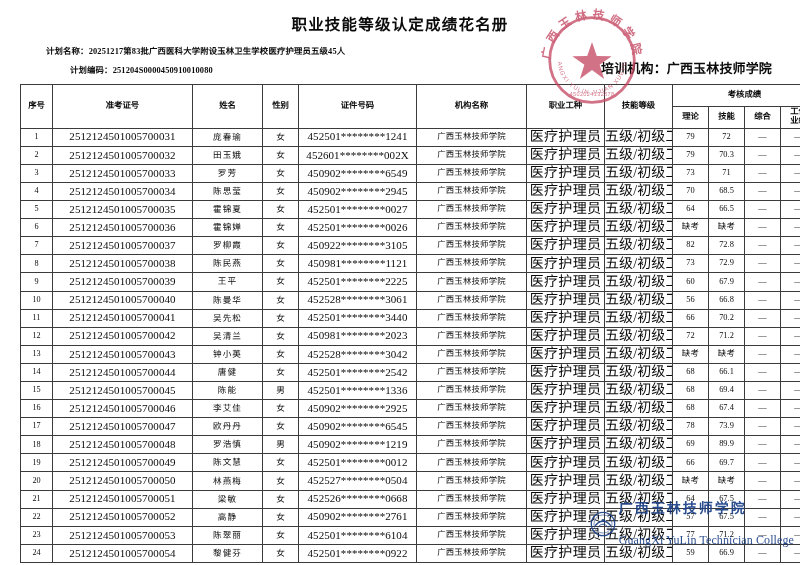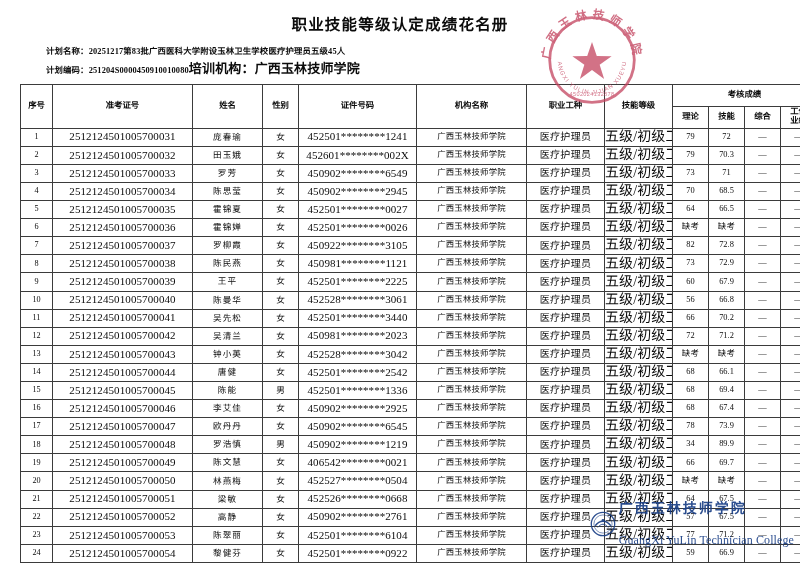--- a/index.html
+++ b/index.html
@@ -47,22 +47,23 @@
   }
   .meta-line {
     font-size: 8.4px;
     font-weight: bold;
     line-height: 1.45;
     letter-spacing: 0.15px;
     white-space: nowrap;
   }
   .meta-row {
     display: flex;
-    justify-content: flex-start;
+    justify-content: space-between;
     align-items: flex-end;
+    margin-left: 24px;
   }
   .meta-right {
     font-size: 13px;
     font-weight: bold;
     letter-spacing: 0.15px;
     white-space: nowrap;
     padding-right: 2px;
   }
 
   
@@ -109,21 +110,21 @@
   thead .hd-group { height: 14px; font-size: 8.4px; }
   thead .hd-main  { height: 27px; }
   .two-line { line-height: 1.12; }
 
   td.c-num      { font-family: "Liberation Serif", serif; font-size: 8.2px; }
   td.c-ticket   { font-family: "Liberation Serif", serif; font-size: 11px; letter-spacing: 0.1px; }
   td.c-name     { font-size: 8.6px; letter-spacing: 1.1px; font-family: Liberation Serif, serif; }
   td.c-gender   { font-size: 8.6px; }
   td.c-idcard   { font-family: "Liberation Serif", serif; font-size: 11px; letter-spacing: 0.05px; }
   td.c-org      { font-size: 8.4px; letter-spacing: 0.2px; }
-  td.c-job      { font-size: 10px; letter-spacing: 0.3px; }
+  td.c-job      { font-size: 14px; letter-spacing: 0.3px; }
   td.c-level    { font-size: 14px; letter-spacing: 0.1px; }
   td.c-score    { font-family: "Liberation Serif", serif; font-size: 8.4px; }
   td.c-score.cjk{ font-family: "Liberation Serif", serif; letter-spacing: 0.4px; }
 
   
   .footer {
     position: absolute;
     left: 0;
     right: 0;
     bottom: 14px;
@@ -485,31 +486,31 @@
           </tr>
           <tr>
             <td class="c-num">18</td>
             <td class="c-ticket">2512124501005700048</td>
             <td class="c-name cjk">罗浩慎</td>
             <td class="c-gender cjk">男</td>
             <td class="c-idcard">450902********1219</td>
             <td class="c-org cjk">广西玉林技师学院</td>
             <td class="c-job cjk">医疗护理员</td>
             <td class="c-level cjk">五级/初级工</td>
-            <td class="c-score">34</td>
+            <td class="c-score">69</td>
             <td class="c-score">89.9</td>
             <td class="c-score">—</td>
             <td class="c-score">—</td>
           </tr>
           <tr>
             <td class="c-num">19</td>
             <td class="c-ticket">2512124501005700049</td>
             <td class="c-name cjk">陈文慧</td>
             <td class="c-gender cjk">女</td>
-            <td class="c-idcard">406542********0021</td>
+            <td class="c-idcard">452501********0012</td>
             <td class="c-org cjk">广西玉林技师学院</td>
             <td class="c-job cjk">医疗护理员</td>
             <td class="c-level cjk">五级/初级工</td>
             <td class="c-score">66</td>
             <td class="c-score">69.7</td>
             <td class="c-score">—</td>
             <td class="c-score">—</td>
           </tr>
           <tr>
             <td class="c-num">20</td>

